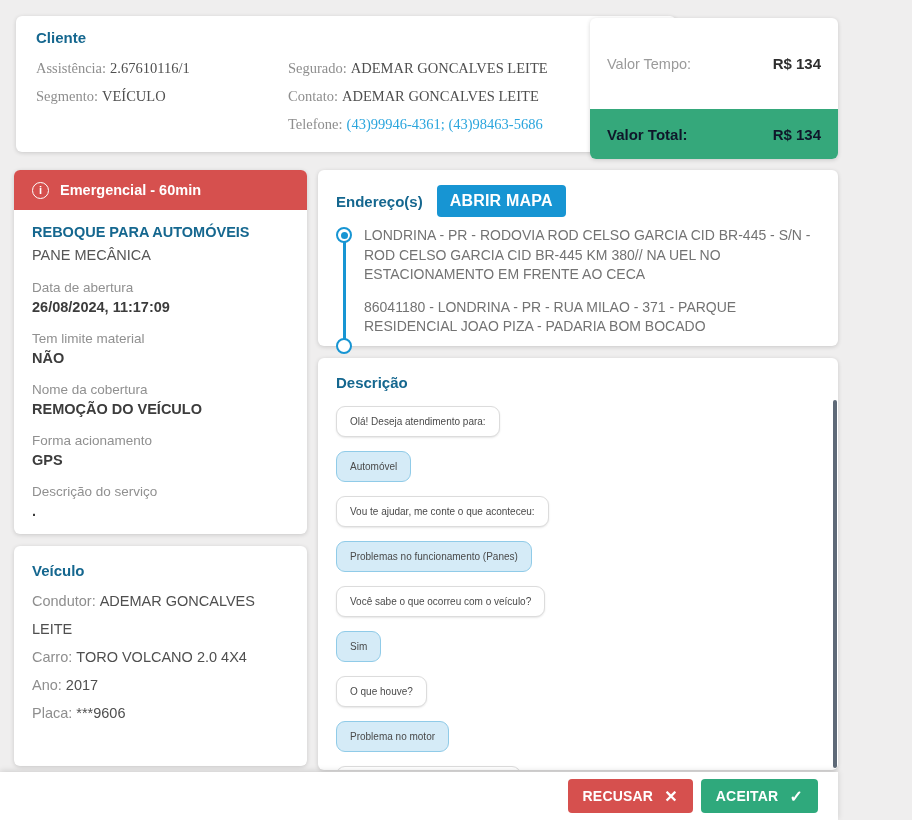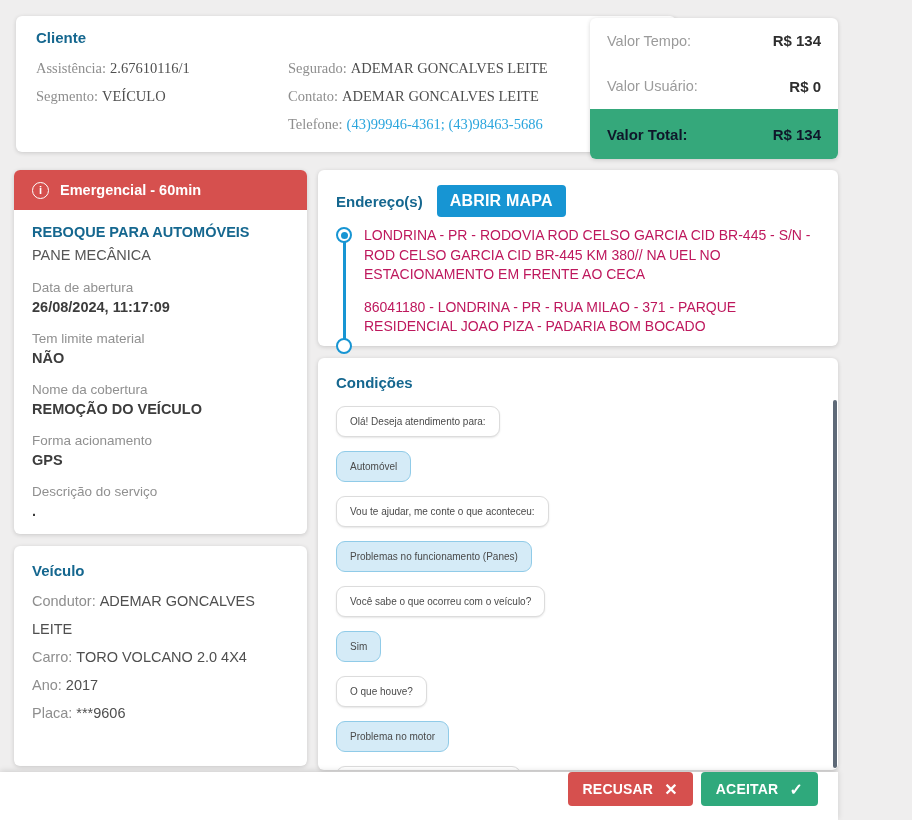--- a/index.html
+++ b/index.html
@@ -60,37 +60,37 @@
   .map-btn { background:#1795d3; color:#fff; font-weight:bold; font-size:16px;
     border:none; border-radius:4px; padding:7px 13px; cursor:pointer;
     font-family:inherit; letter-spacing:0.2px; }
   .addr-list { position:relative; padding-left:28px; }
   .addr-rail { position:absolute; left:7px; top:10px; height:106px; width:2.5px; background:#1795d3; }
   .marker { position:absolute; left:0; width:16px; height:16px; border:2.5px solid #1795d3;
     border-radius:50%; background:#fff; display:flex; align-items:center; justify-content:center; }
   .marker.origin { top:1px; }
   .marker.dest { top:112px; }
   .marker .dot { width:7px; height:7px; border-radius:50%; background:#1795d3; }
-  .addr-text { font-size:14px; color:#be185d; line-height:19.5px; }
+  .addr-text { font-size:14px; color:#737373; line-height:19.5px; }
   .addr-text.origin { margin-bottom:13px; }
 
   
   .conditions-card { left:318px; top:358px; width:520px; height:412px; padding:16px 18px; overflow:hidden; }
   .chat { margin-top:15px; }
   .bubble { width:fit-content; max-width:430px; padding:5px 13px; border-radius:9px;
     font-size:10px; color:#4a4a4a; line-height:19px; margin-bottom:14px; }
   .bubble.question { background:#fff; border:1px solid #dcdcdc; box-shadow:0 1px 2px rgba(0,0,0,0.10); }
   .bubble.answer { background:#d5ebf7; border:1px solid #90cbe8; }
   .chat-scrollbar { position:absolute; right:1px; top:42px; bottom:2px; width:4px;
     background:#5e6977; border-radius:2px; cursor:pointer; }
 
   
   .action-bar { position:absolute; left:0; top:772px; width:838px; height:48px;
     background:#fff; box-shadow:0 -1px 6px rgba(0,0,0,0.14); z-index:5;
-    display:flex; justify-content:flex-end; gap:8px; padding-right:20px; }
+    display:flex; align-items:center; justify-content:flex-end; gap:8px; padding-right:20px; }
   .btn { display:flex; align-items:center; gap:11px; height:34px; padding:0 15px;
     border:none; border-radius:4px; color:#fff; font-weight:bold; font-size:14px;
     font-family:inherit; cursor:pointer; letter-spacing:0.2px; }
   .btn-reject { background:#d6504e; }
   .btn-accept { background:#2fa97c; }
   .btn .bicon { font-size:16px; font-weight:bold; }
 </style>
 </head>
 <body>
 
@@ -107,24 +107,20 @@
       <div><span class="lbl">Telefone:</span><span class="val link">(43)99946-4361; (43)98463-5686</span></div>
     </div>
   </div>
 </section>
 
 <section class="card values-card">
   <div class="vrow">
     <span class="vlbl">Valor Tempo:</span>
     <span class="amount">R$ 134</span>
   </div>
-  <div class="vrow">
-    <span class="vlbl">Valor Usuário:</span>
-    <span class="amount">R$ 0</span>
-  </div>
   <div class="vtotal">
     <span class="vlbl">Valor Total:</span>
     <span class="amount">R$ 134</span>
   </div>
 </section>
 
 <section class="card service-card">
   <div class="banner">
     <span class="info-icon">i</span>
     <span>Emergencial - 60min</span>
@@ -175,21 +171,21 @@
     <span class="marker origin">
         <span class="dot"></span>
       </span>
     <span class="marker dest"></span>
     <div class="addr-text origin">LONDRINA - PR - RODOVIA ROD CELSO GARCIA CID BR-445 - S/N - ROD CELSO GARCIA CID BR-445 KM 380// NA UEL NO ESTACIONAMENTO EM FRENTE AO CECA</div>
     <div class="addr-text dest">86041180 - LONDRINA - PR - RUA MILAO - 371 - PARQUE RESIDENCIAL JOAO PIZA - PADARIA BOM BOCADO</div>
   </div>
 </section>
 
 <section class="card conditions-card">
-  <h3 class="card-title">Condições</h3>
+  <h3 class="card-title">Descrição</h3>
   <div class="chat">
     <div class="bubble question">Olá! Deseja atendimento para:</div>
     <div class="bubble answer">Automóvel</div>
     <div class="bubble question">Vou te ajudar, me conte o que aconteceu:</div>
     <div class="bubble answer">Problemas no funcionamento (Panes)</div>
     <div class="bubble question">Você sabe o que ocorreu com o veículo?</div>
     <div class="bubble answer">Sim</div>
     <div class="bubble question">O que houve?</div>
     <div class="bubble answer">Problema no motor</div>
     <div class="bubble question">O veiculo está em estrada/rodovia?</div>

